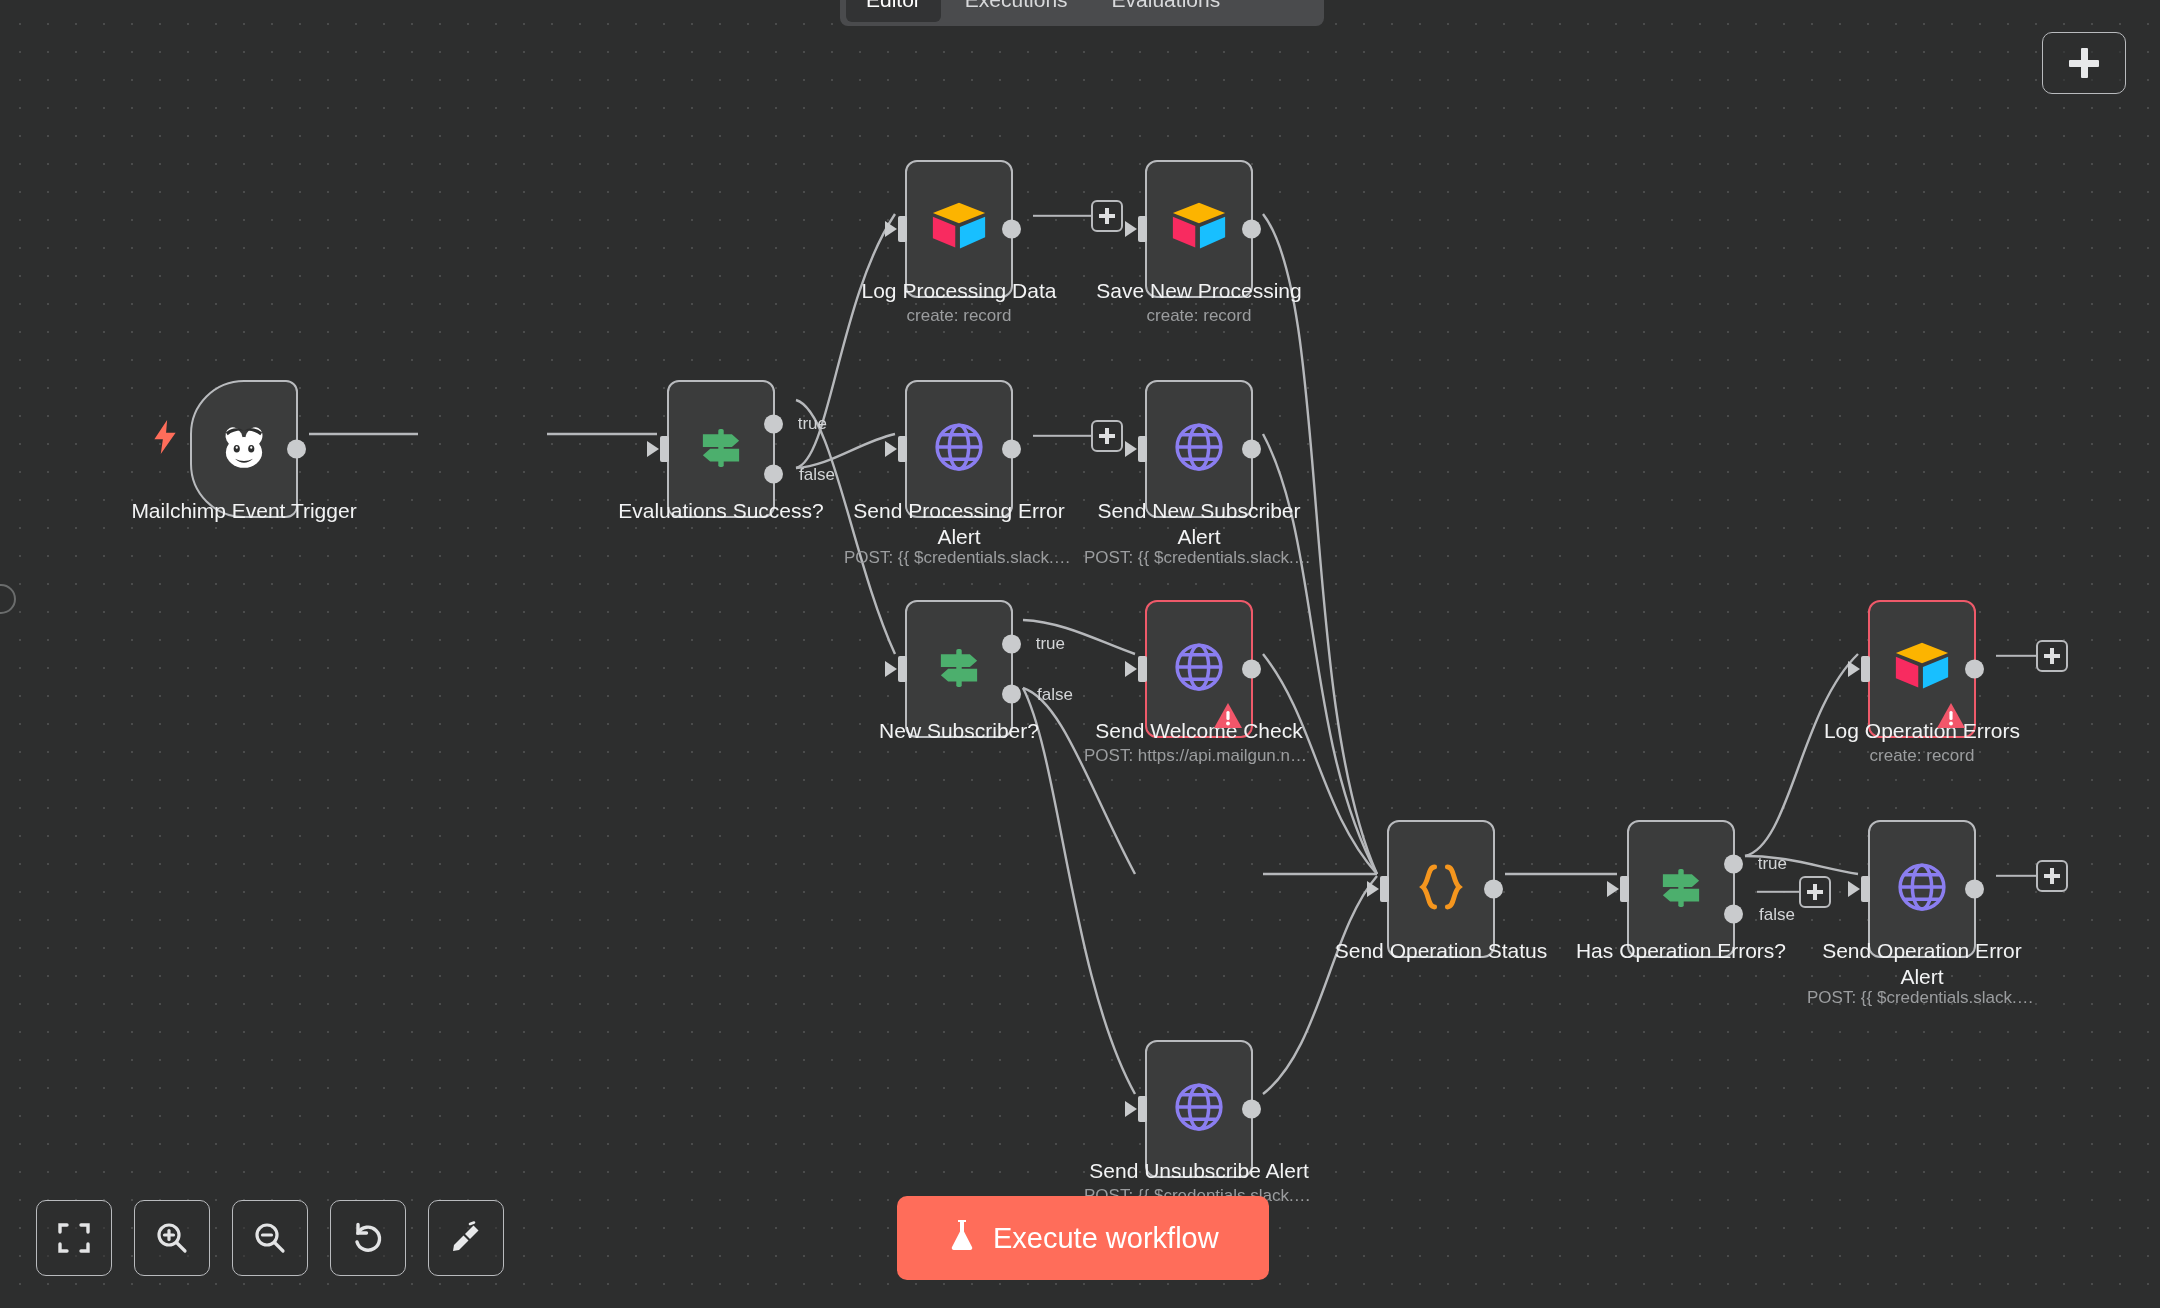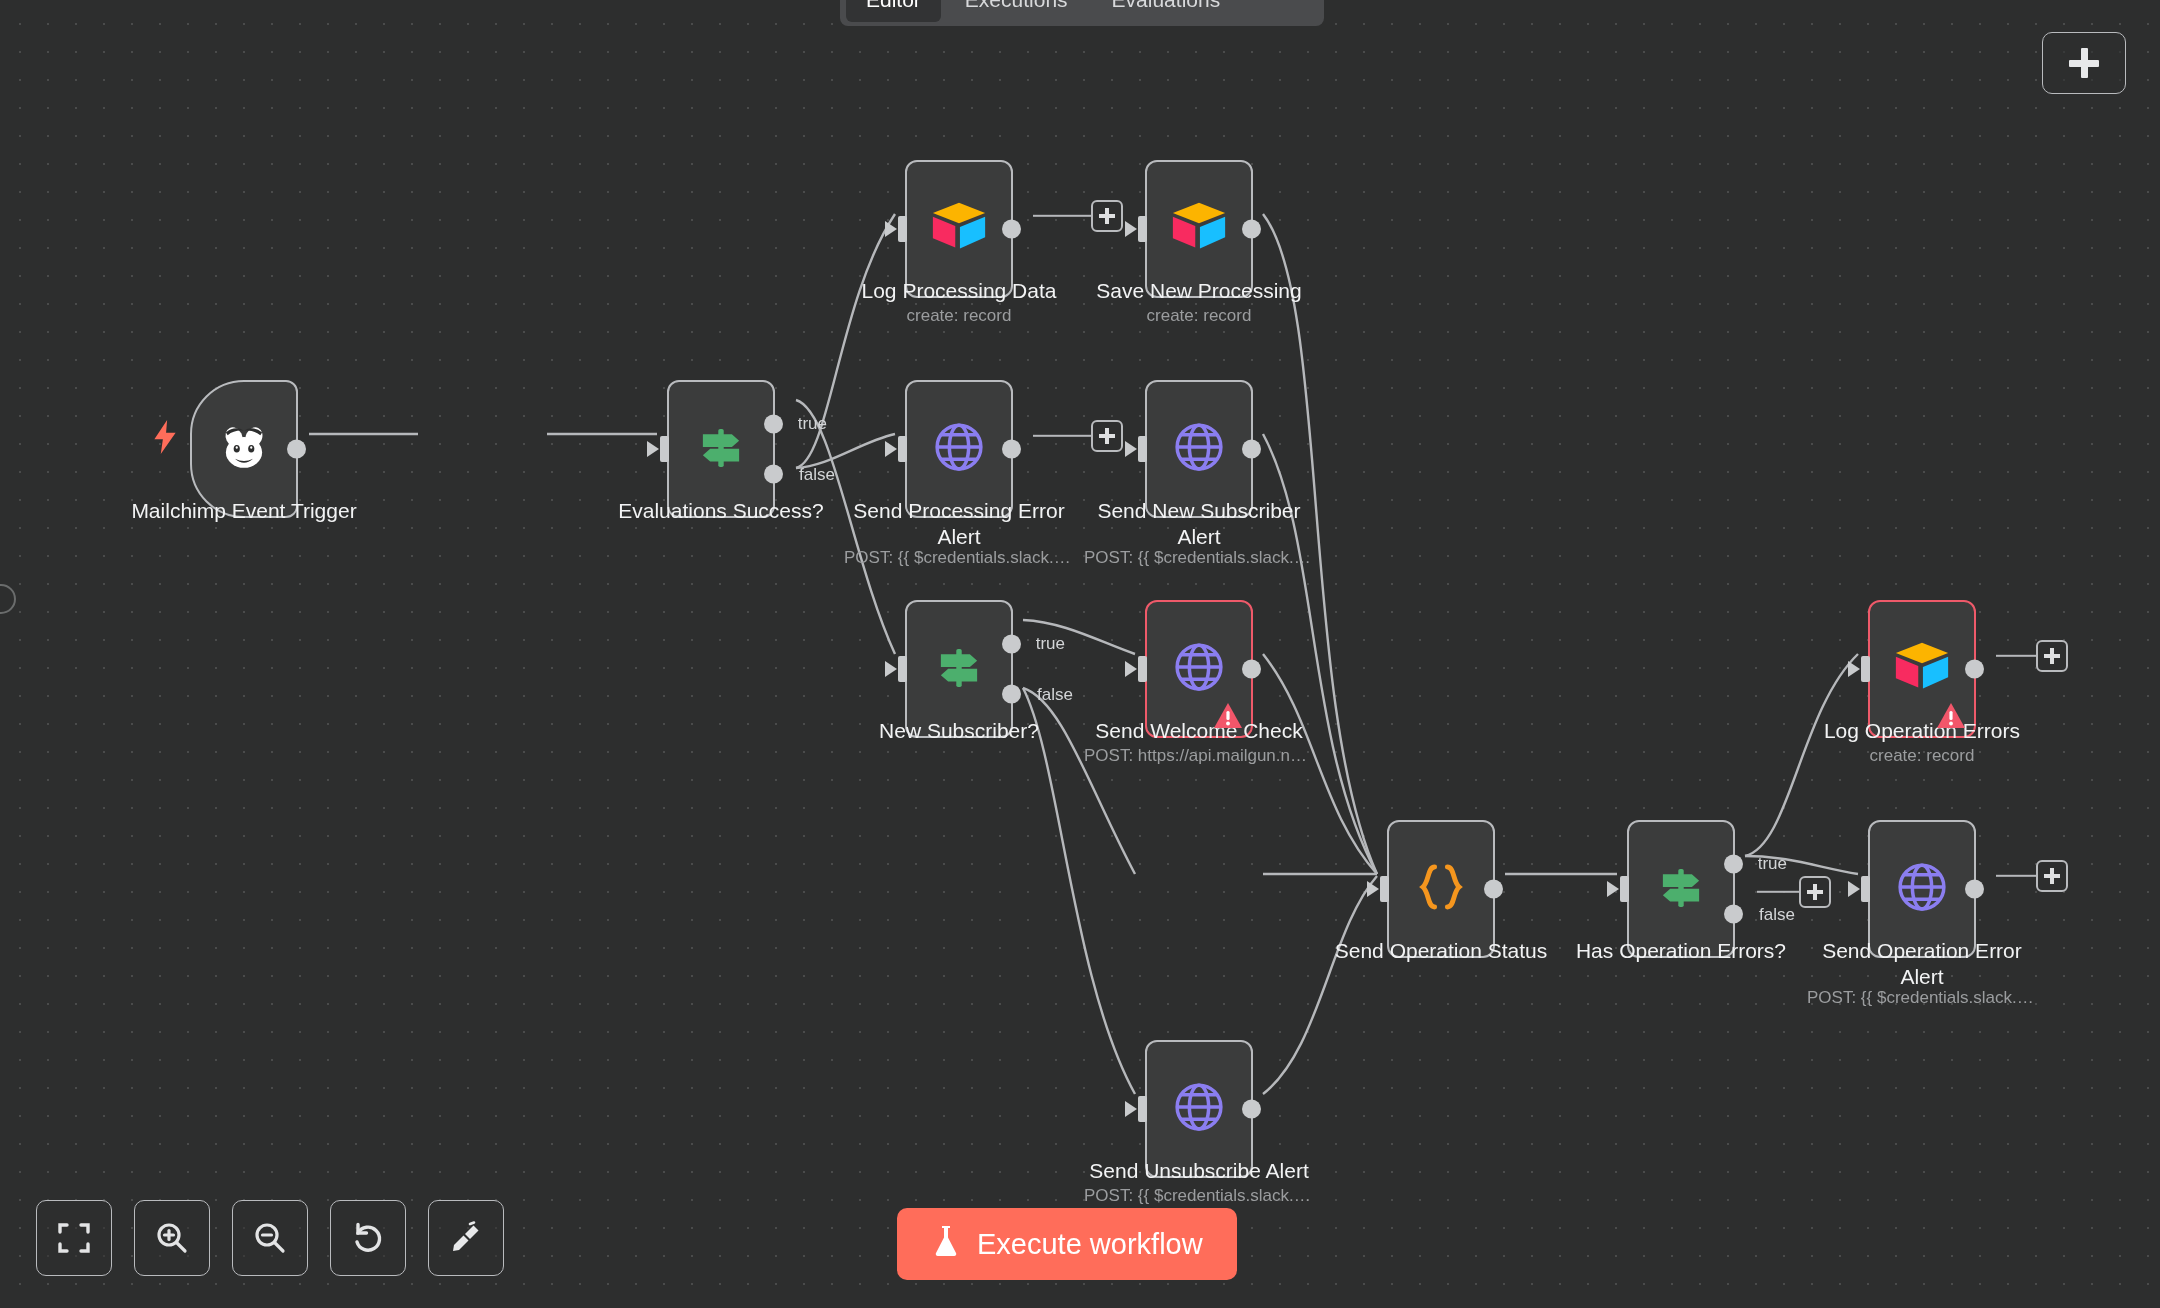--- a/index.html
+++ b/index.html
@@ -225,22 +225,22 @@
     border-radius: 10px;
     background: rgba(45,46,46,.5);
     display: flex; align-items: center; justify-content: center;
     cursor: pointer;
   }
 
   
   #execute-btn {
     position: absolute;
     left: 897px; bottom: 28px;
-    height: 72px;
-    padding: 0 34px;
+    height: 84px;
+    padding: 0 50px;
     background: #ff6d5a;
     border: none;
     border-radius: 10px;
     display: flex; align-items: center; gap: 16px;
     color: #fff;
     font-size: 29px;
     font-family: "Liberation Sans", sans-serif;
     cursor: pointer;
     z-index: 36;
   }

